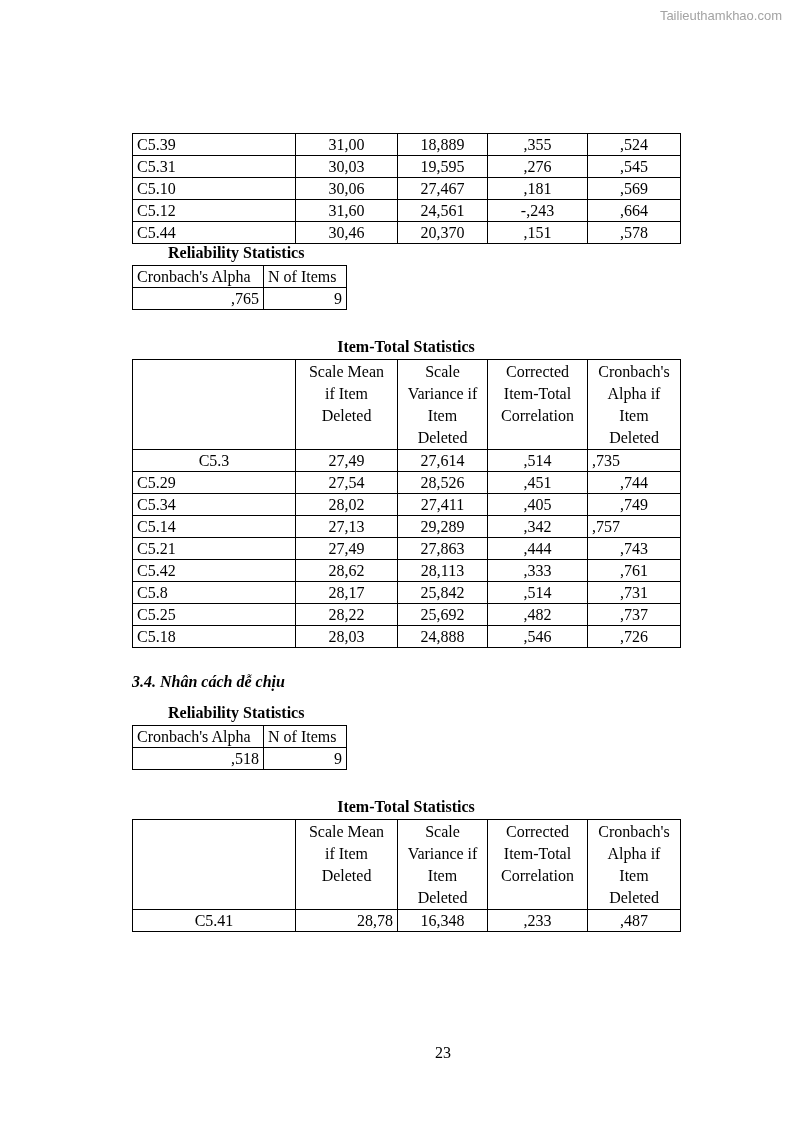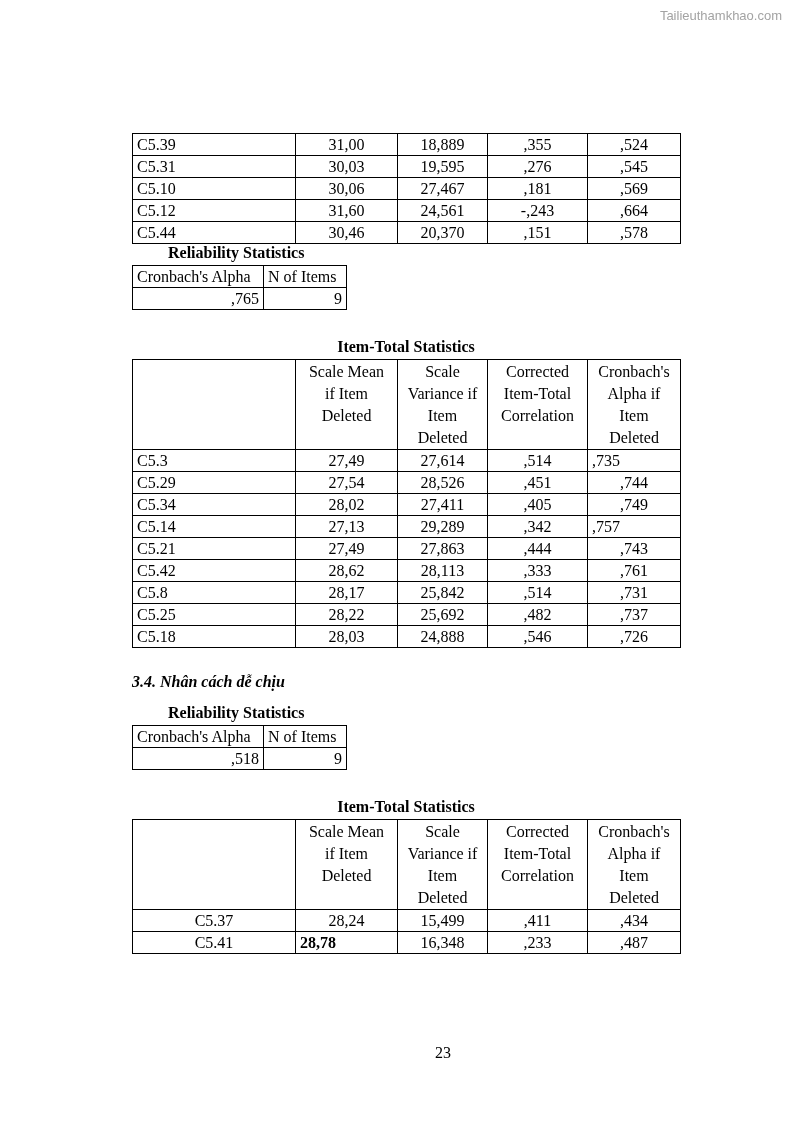--- a/index.html
+++ b/index.html
@@ -173,21 +173,21 @@
 Item-Total
 Correlation</td>
           <td>Cronbach's
 Alpha if
 Item
 Deleted</td>
         </tr>
       </tbody>
       <tbody>
           <tr>
-            <td style="text-align: left;">C5.3</td>
+            <td style="text-align: center;">C5.3</td>
             <td style="text-align: center;">27,49</td>
             <td style="text-align: center;">27,614</td>
             <td style="text-align: center;">,514</td>
             <td style="text-align: left;">,735</td>
           </tr>
           <tr>
             <td style="text-align: left;">C5.29</td>
             <td style="text-align: center;">27,54</td>
             <td style="text-align: center;">28,526</td>
             <td style="text-align: center;">,451</td>
@@ -288,29 +288,22 @@
 Item-Total
 Correlation</td>
           <td>Cronbach's
 Alpha if
 Item
 Deleted</td>
         </tr>
       </tbody>
       <tbody>
           <tr>
-            <td style="text-align: center;">C5.37</td>
-            <td style="text-align: center;">28,24</td>
-            <td style="text-align: center;">15,499</td>
-            <td style="text-align: center;">,411</td>
-            <td style="text-align: center;">,434</td>
-          </tr>
-          <tr>
             <td style="text-align: center;">C5.41</td>
-            <td style="text-align: left; font-weight: bold;">28,78</td>
+            <td style="text-align: right;">28,78</td>
             <td style="text-align: center;">16,348</td>
             <td style="text-align: center;">,233</td>
             <td style="text-align: center;">,487</td>
           </tr>
         </tbody>
     </table>
 
   </div>
 
   <div class="page-number">23</div>

